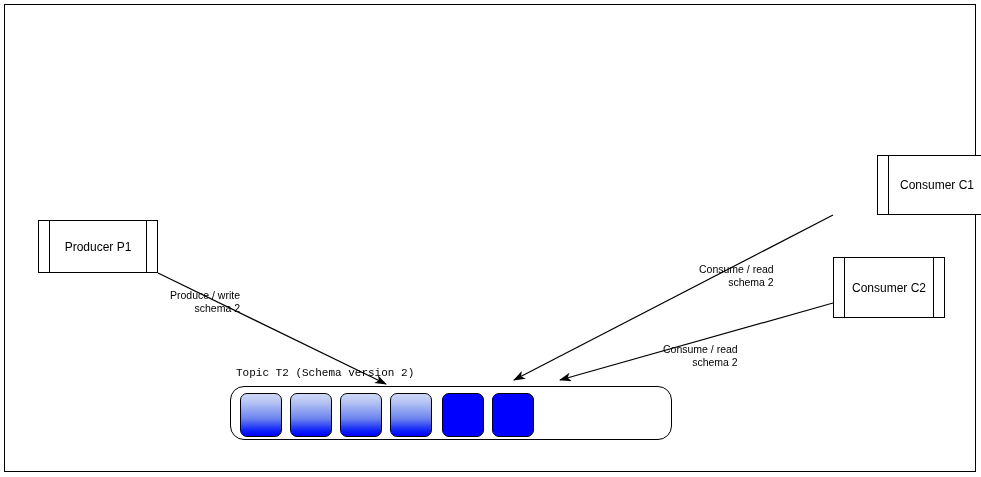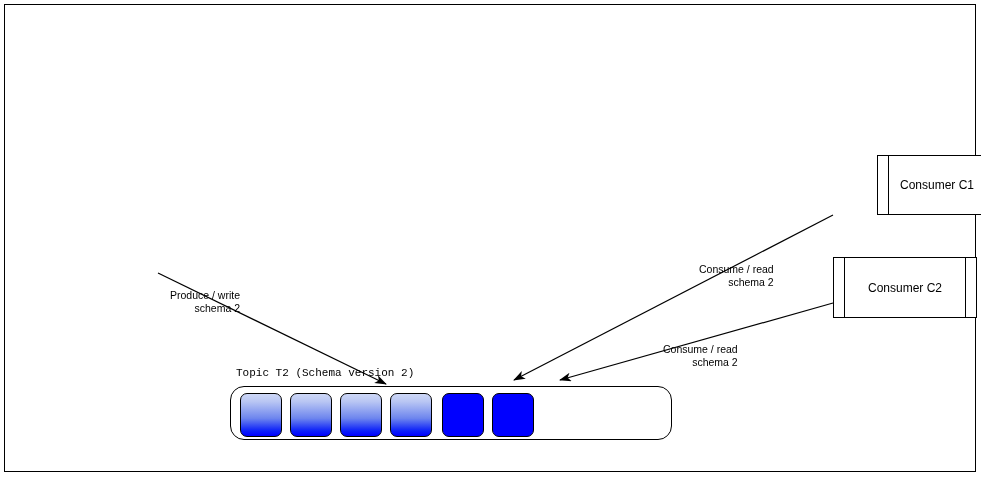--- a/index.html
+++ b/index.html
@@ -123,28 +123,33 @@
 
     <g>
       <line x1="833" y1="215" x2="514" y2="380" stroke="#000000" stroke-width="1.2" marker-end="url(#arrowhead)"></line>
     </g>
 
     <g>
       <line x1="833" y1="303" x2="560" y2="380" stroke="#000000" stroke-width="1.2" marker-end="url(#arrowhead)"></line>
     </g>
   </svg>
 
+  <div class="node-box" style="left:38px; top:220px; width:120px; height:53px;">
+    <span class="rail left"></span>
+    <span class="rail right"></span>
+    <span class="node-label">Producer P1</span>
+  </div>
 
   <div class="node-box" style="left:833px; top:155px; width:120px; height:60px;margin-left:44px;">
     <span class="rail left"></span>
     <span class="rail right"></span>
     <span class="node-label">Consumer C1</span>
   </div>
 
-  <div class="node-box" style="left:833px; top:257px; width:144px; height:61px;">
+  <div class="node-box" style="left:833px; top:257px; width:112px; height:61px;">
     <span class="rail left"></span>
     <span class="rail right"></span>
     <span class="node-label">Consumer C2</span>
   </div>
 
   <div id="topic-title" style="left:236px; top:367px;font-family:Liberation Mono, monospace;">Topic T2 (Schema version 2)</div>
 
   <div id="topic-container" style="left:230px; top:386px; width:442px; height:54px;">
     <div class="msg grad" style="left:9px;   top:6px;"></div>
     <div class="msg grad" style="left:59px;  top:6px;"></div>

